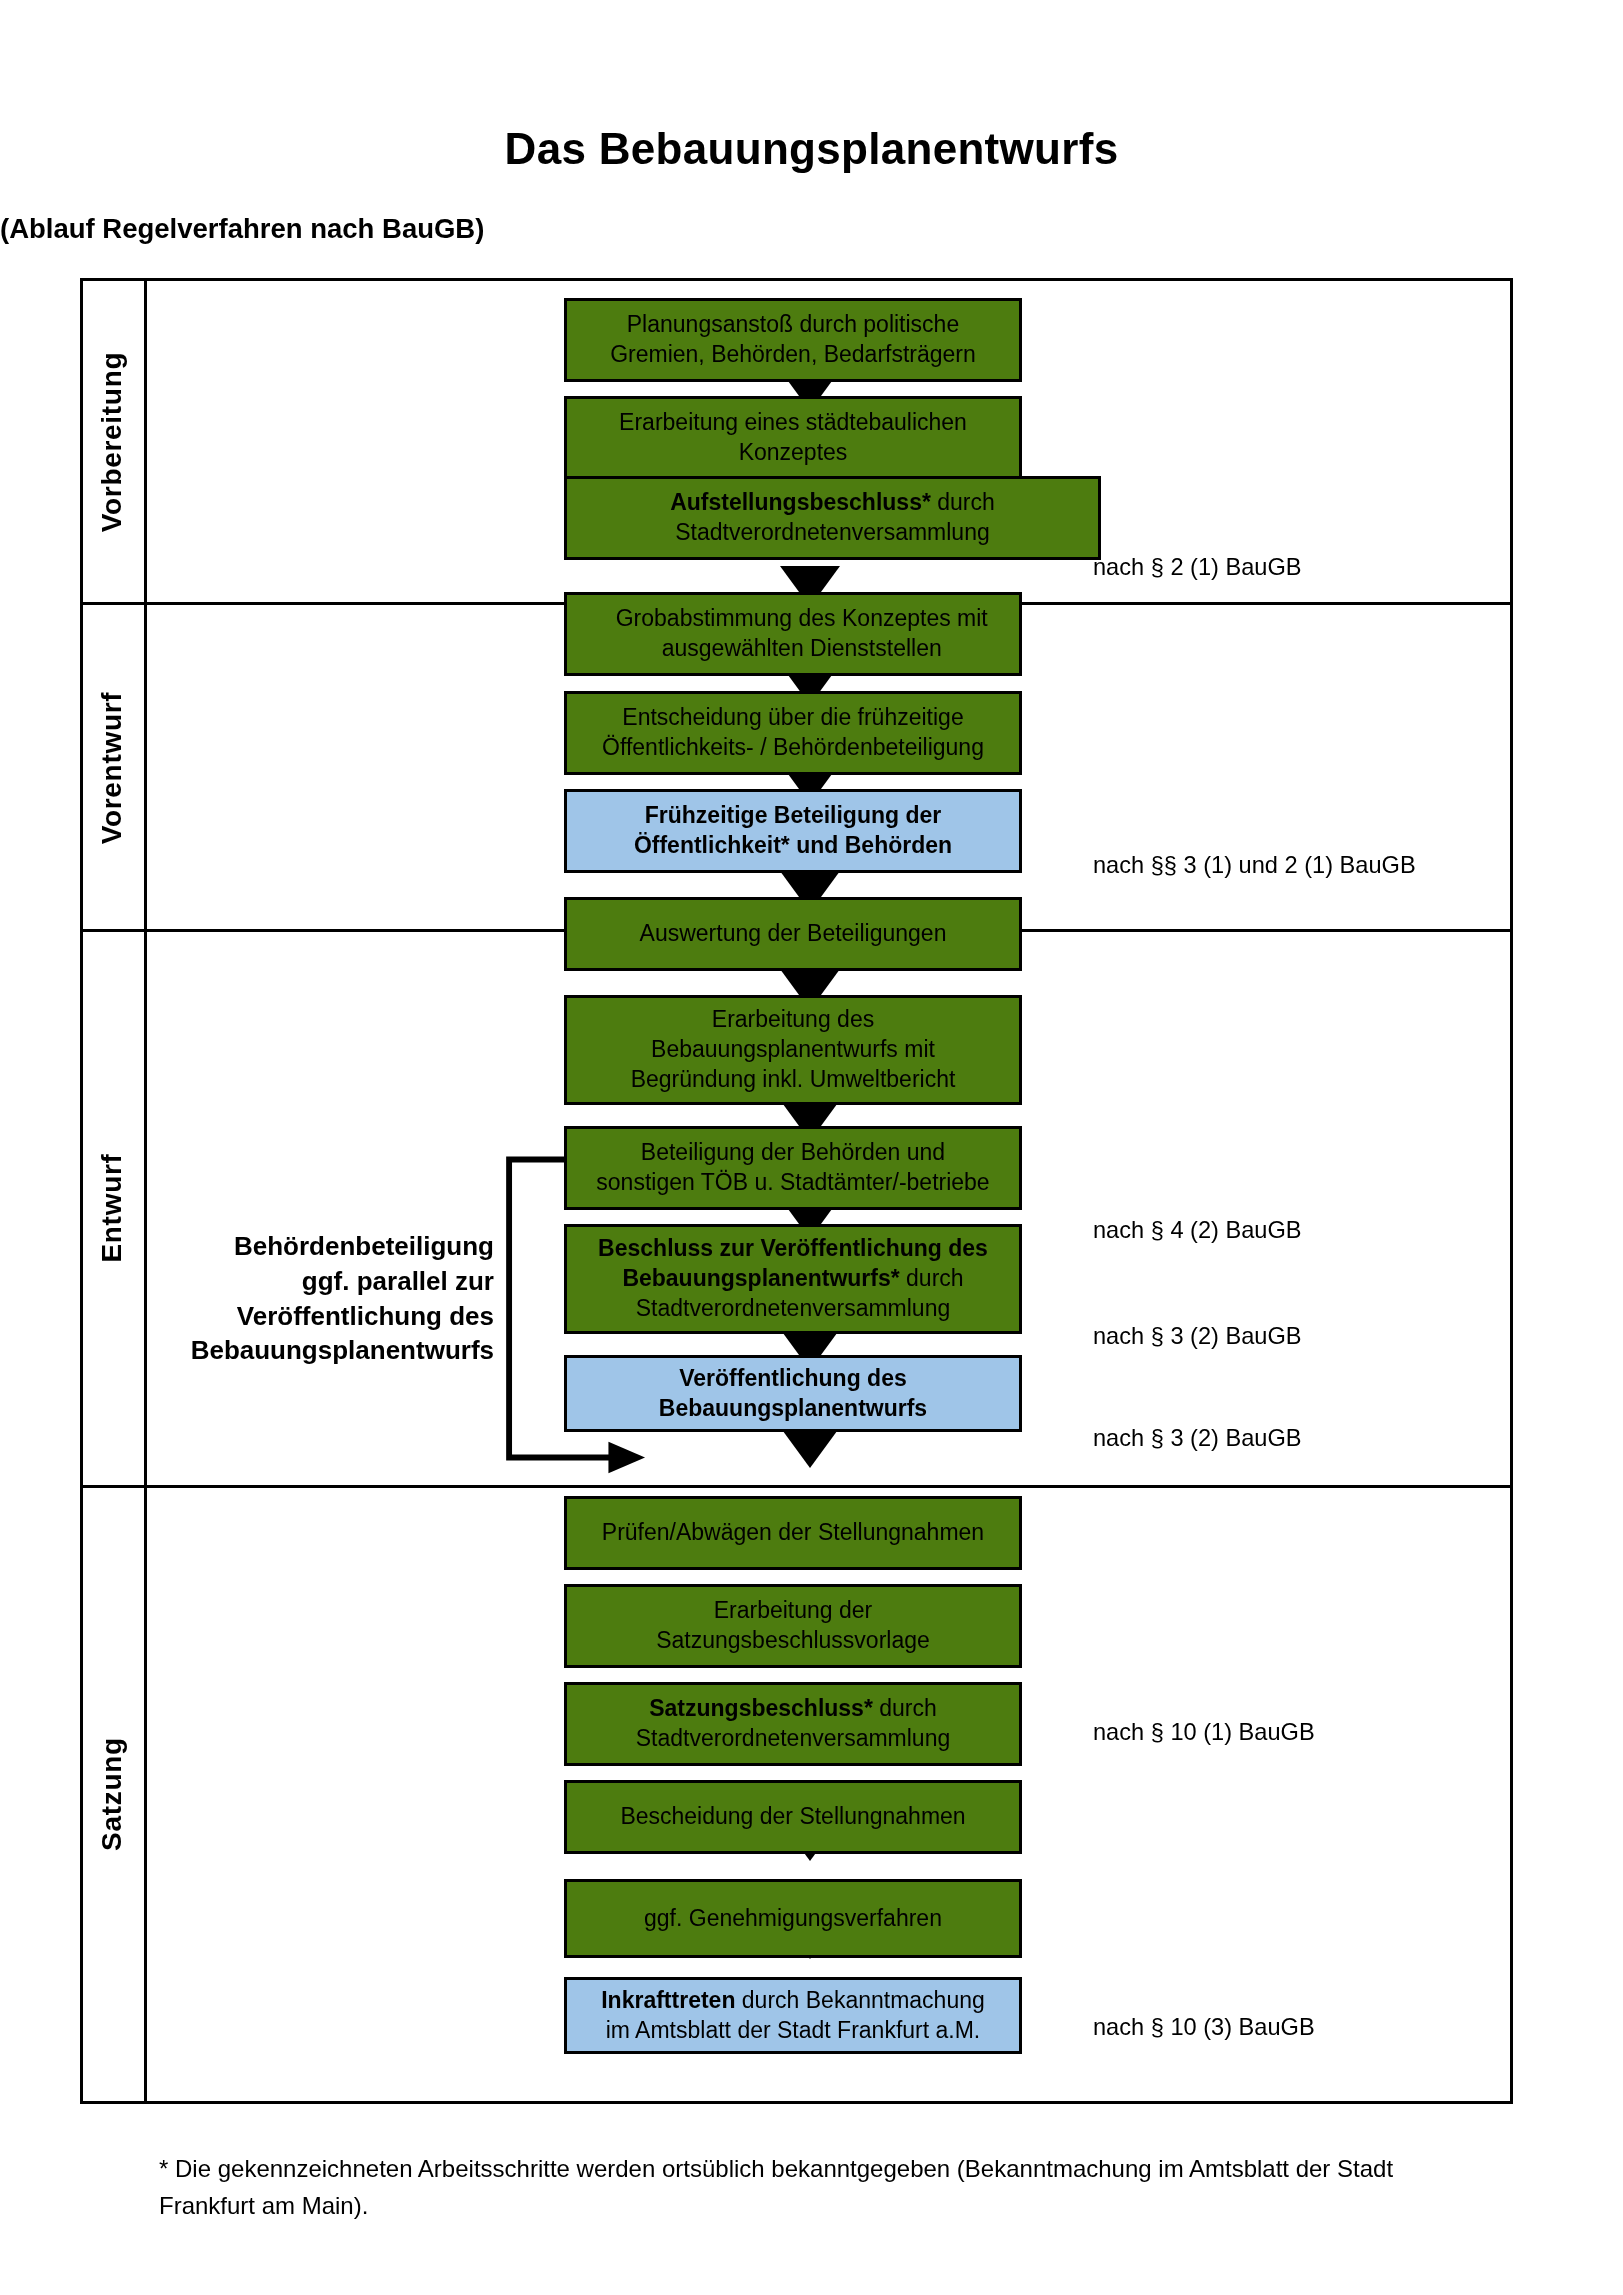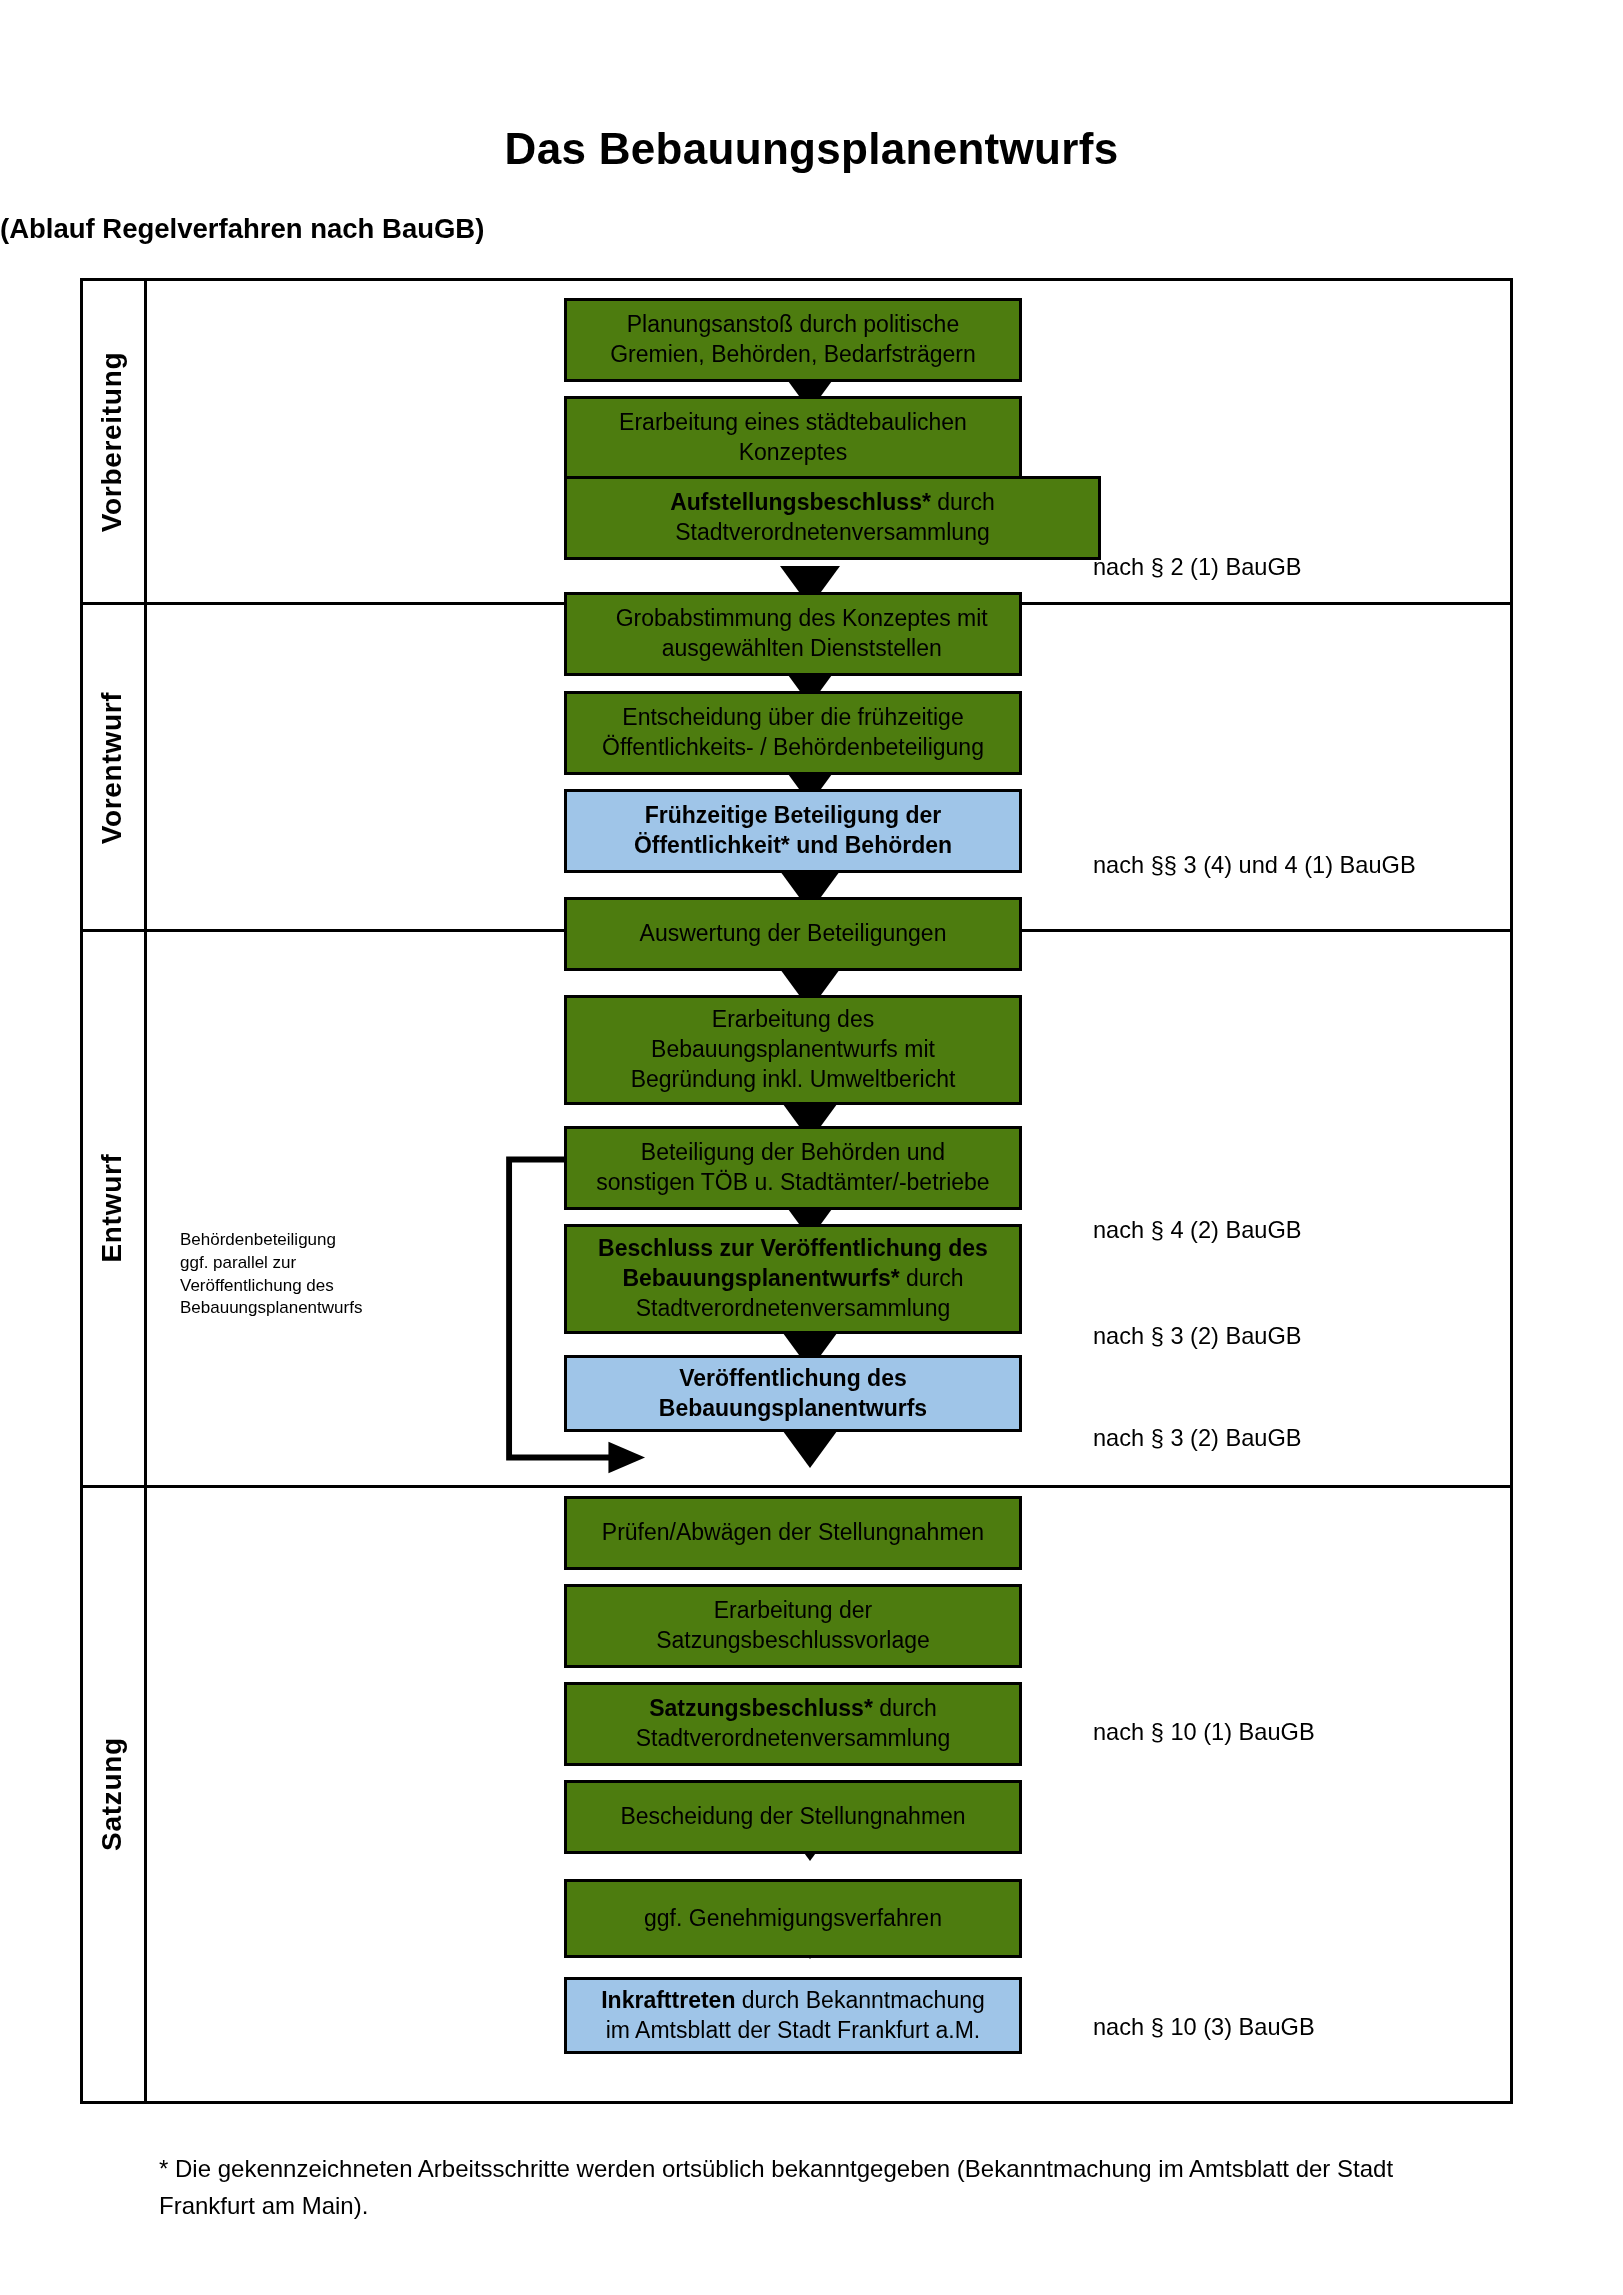--- a/index.html
+++ b/index.html
@@ -80,22 +80,23 @@
   
   .note{
     position:absolute;
     font-size:23.6px;line-height:1.25;
     white-space:nowrap;
   }
 
   
   .sidenote{
     position:absolute;
-    font-size:17px;line-height:1.34;
-    text-align:left;
+    font-size:26px;line-height:1.34;
+    text-align:right;
+    font-weight:bold;
   }
 
   
   #bypass{position:absolute;left:497px;top:1132px;width:151px;height:353px;}
   #bypass svg{display:block;}
 
   
   .footnote{
     position:absolute;left:143px;top:2150px;width:1368px;
     font-size:24px;line-height:1.55;margin-left:16px;
@@ -267,21 +268,21 @@
   </div>
 
   <div class="box blue" style="left:564px;top:1977px;width:458px;height:77px;">
     <div>
       <b>Inkrafttreten</b><span> durch Bekanntmachung</span><br>
       <span>im Amtsblatt der Stadt Frankfurt a.M.</span>
     </div>
   </div>
 
   <div class="note" style="left:1093px;top:553px;">nach § 2 (1) BauGB</div>
-  <div class="note" style="left:1093px;top:851px;">nach §§ 3 (4) und 4 (1) BauGB</div>
+  <div class="note" style="left:1093px;top:851px;">nach §§ 3 (1) und 2 (1) BauGB</div>
   <div class="note" style="left:1093px;top:1216px;text-align:right;">nach § 4 (2) BauGB</div>
   <div class="note" style="left:1093px;top:1322px;">nach § 3 (2) BauGB</div>
   <div class="note" style="left:1093px;top:1424px;">nach § 3 (2) BauGB</div>
   <div class="note" style="left:1093px;top:1718px;">nach § 10 (1) BauGB</div>
   <div class="note" style="left:1093px;top:2013px;">nach § 10 (3) BauGB</div>
 
   <div class="sidenote" style="left:180px;top:1229px;width:314px;">
     <span>Behördenbeteiligung</span><br>
     <span>ggf. parallel zur</span><br>
     <span>Veröffentlichung des</span><br>

